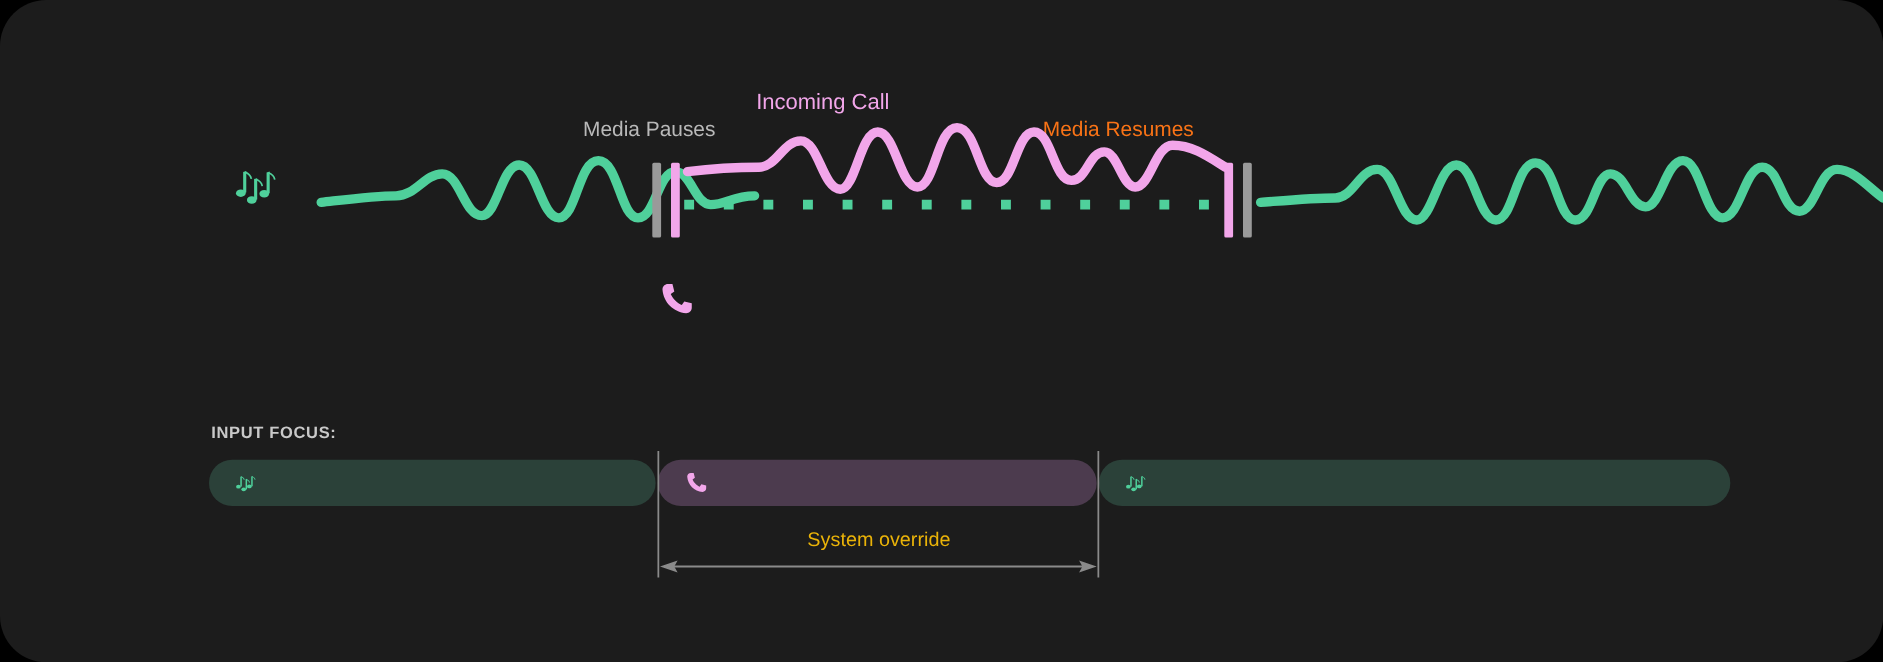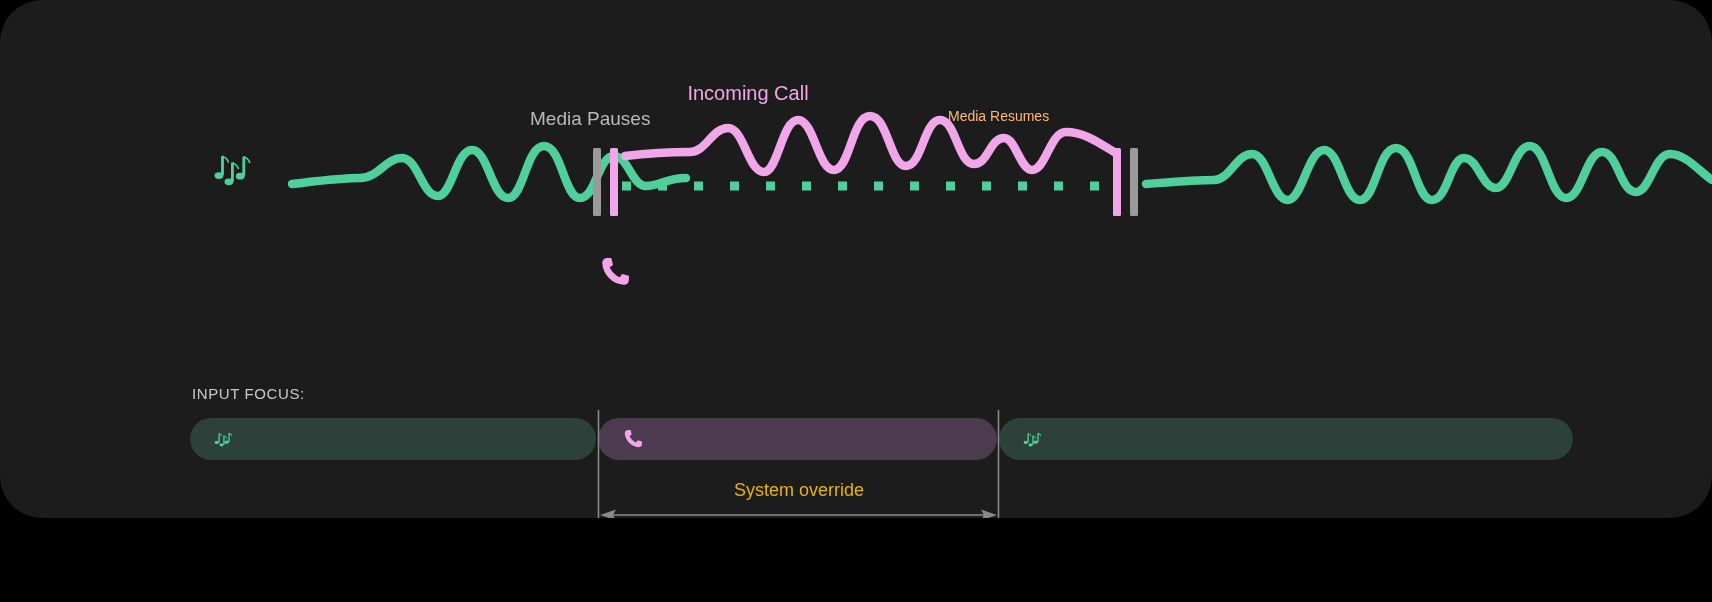--- a/index.html
+++ b/index.html
@@ -9,21 +9,21 @@
   }
   body {
     width: 1712px;
     height: 602px;
     overflow: hidden;
     font-family: "Liberation Sans", sans-serif;
   }
   #canvas {
     position: relative;
     width: 1712px;
-    height: 518px;
+    height: 602px;
     background: #1c1c1c;
     border-radius: 42px;
     overflow: hidden;
   }
 
   
   .lbl {
     position: absolute;
     white-space: nowrap;
     font-weight: 400;
@@ -37,22 +37,22 @@
   }
   #lbl-pauses {
     left: 530px;
     top: 108px;
     font-size: 19px;
     color: #b9b9b9;
   }
   #lbl-resumes {
     left: 948px;
     top: 108px;
-    font-size: 14px;
-    color: #fdba74;
+    font-size: 19px;
+    color: #f97316;
   }
 
   
   #wave-stage {
     position: absolute;
     left: 0;
     top: 100px;
     width: 1712px;
     height: 130px;
   }
@@ -66,21 +66,21 @@
     width: 34px;
     height: 34px;
   }
 
   
   #focus-title {
     position: absolute;
     left: 192px;
     top: 385px;
     font-size: 15px;
-    font-weight: normal;
+    font-weight: bold;
     letter-spacing: 0.6px;
     color: #c9c9c9;
   }
   .pill {
     position: absolute;
     top: 418px;
     height: 42px;
     border-radius: 21px;
     display: flex;
     align-items: center;

